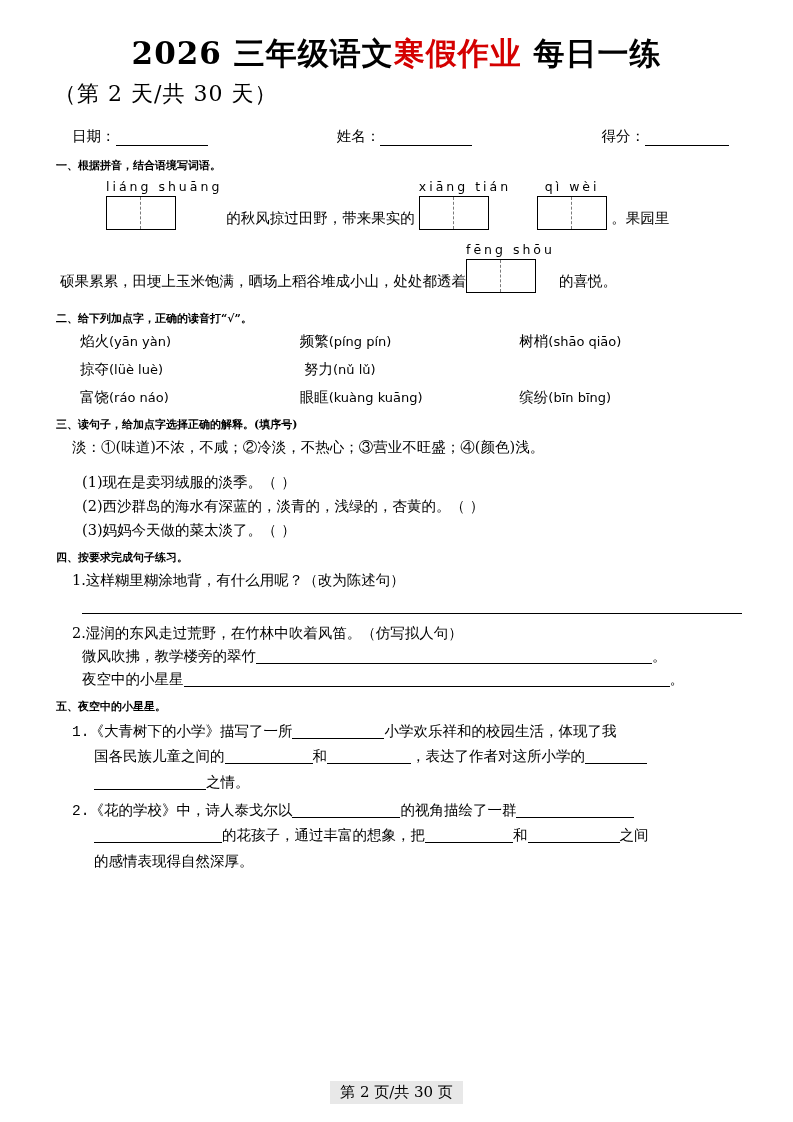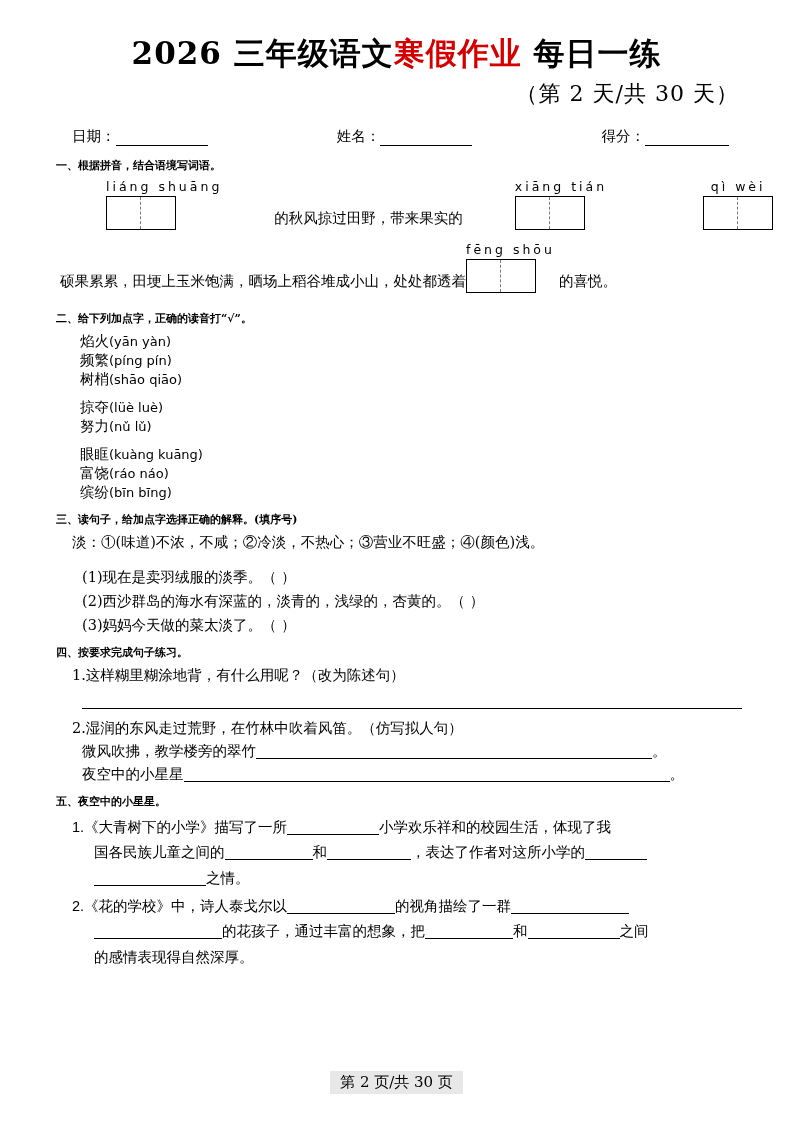--- a/index.html
+++ b/index.html
@@ -26,21 +26,21 @@
     text-align: center;
     font-family: "DejaVu Serif", "Liberation Serif", serif;
     font-weight: bold;
     font-size: 31px;
     letter-spacing: 1px;
     line-height: 1.25;
     white-space: nowrap;
   }
   .title-line .red { color: #d40000; }
   .subtitle {
-    text-align: right;
+    text-align: left;
     font-family: "DejaVu Serif", "Liberation Serif", serif;
     font-size: 22px;
     margin-top: 6px;
     letter-spacing: 1px;
   }
 
   
   .info-row {
     display: flex;
     justify-content: space-between;
@@ -66,21 +66,20 @@
     margin: 12px 0 6px 2px;
   }
 
   
   .q1 { font-family: "DejaVu Serif","Liberation Serif",serif; font-size:14.5px; }
   .q1 .row1 {
     display: flex;
     align-items: flex-end;
     margin-left: 52px;
     margin-top: 4px;
-    gap: 48px;
   }
   .q1 .row2 {
     display: flex;
     align-items: flex-end;
     margin-top: 12px;
     margin-left: 2px;
   }
   .pybox { display: inline-block; text-align: center; }
   .pytext {
     font-family: "DejaVu Sans", "Liberation Sans", sans-serif;
@@ -108,21 +107,20 @@
   
   .q2 {
     font-family: "DejaVu Serif","Liberation Serif",serif;
     font-size: 14.5px;
     margin-left: 26px;
     margin-top: 4px;
   }
   .q2 .line {
     display: flex;
     margin-bottom: 9px;
-    flex-direction: column;
   }
   .q2 .it { width: 224px; white-space: nowrap; }
   .q2 .it .py { font-family:"DejaVu Sans","Liberation Sans",sans-serif; font-size:13px; }
 
   
   .q3 { font-family: "DejaVu Serif","Liberation Serif",serif; font-size:14.5px; margin-left: 18px;}
   .q3 .def { margin-bottom: 16px; }
   .q3 .sub { margin-left: 10px; margin-bottom: 5px; }
 
   
@@ -135,28 +133,28 @@
     width: 660px;
   }
   .fill-inline {
     display: inline-block;
     border-bottom: 1px solid #000;
     height: 15px;
     vertical-align: -3px;
   }
 
   
-  .q5 { font-family: Liberation Sans, sans-serif; font-size:14.5px; margin-left:18px; }
+  .q5 { font-family: Liberation Mono, monospace; font-size:14.5px; margin-left:18px; }
   .q5 .itm { margin-bottom: 3px; line-height: 1.75; }
   .q5 .indent { margin-left: 22px; }
 
   
   .footer {
     position: absolute;
-    bottom: 28px;
+    bottom: 18px;
     left: 0;
     width: 793px;
     text-align: center;
     font-family: "DejaVu Serif","Liberation Serif",serif;
     font-size: 15px;
   }
   .footer .bg {
     background: #e8e8e8;
     padding: 2px 10px;
     display: inline-block;
@@ -224,22 +222,22 @@
     <div class="line">
       <span class="it"><span>焰火</span><span class="py">(yān  yàn)</span></span>
       <span class="it"><span>频繁</span><span class="py">(píng  pín)</span></span>
       <span class="it"><span>树梢</span><span class="py">(shāo  qiāo)</span></span>
     </div>
     <div class="line">
       <span class="it"><span>掠夺</span><span class="py">(lüè  luè)</span></span>
       <span class="it"><span>努力</span><span class="py">(nǔ  lǔ)</span></span>
     </div>
     <div class="line">
+      <span class="it"><span>富饶</span><span class="py">(ráo  náo)</span></span>
       <span class="it"><span>眼眶</span><span class="py">(kuàng  kuāng)</span></span>
-      <span class="it"><span>富饶</span><span class="py">(ráo  náo)</span></span>
       <span class="it"><span>缤纷</span><span class="py">(bīn  bīng)</span></span>
     </div>
   </div>
 
   <div class="sec-h" style="margin-top:10px">三、读句子，给加点字选择正确的解释。(填序号)</div>
   <div class="q3">
     <div class="def">淡：①(味道)不浓，不咸；②冷淡，不热心；③营业不旺盛；④(颜色)浅。</div>
     <div class="sub">(1)现在是卖羽绒服的淡季。（     ）</div>
     <div class="sub">(2)西沙群岛的海水有深蓝的，淡青的，浅绿的，杏黄的。（     ）</div>
     <div class="sub">(3)妈妈今天做的菜太淡了。（     ）</div>

